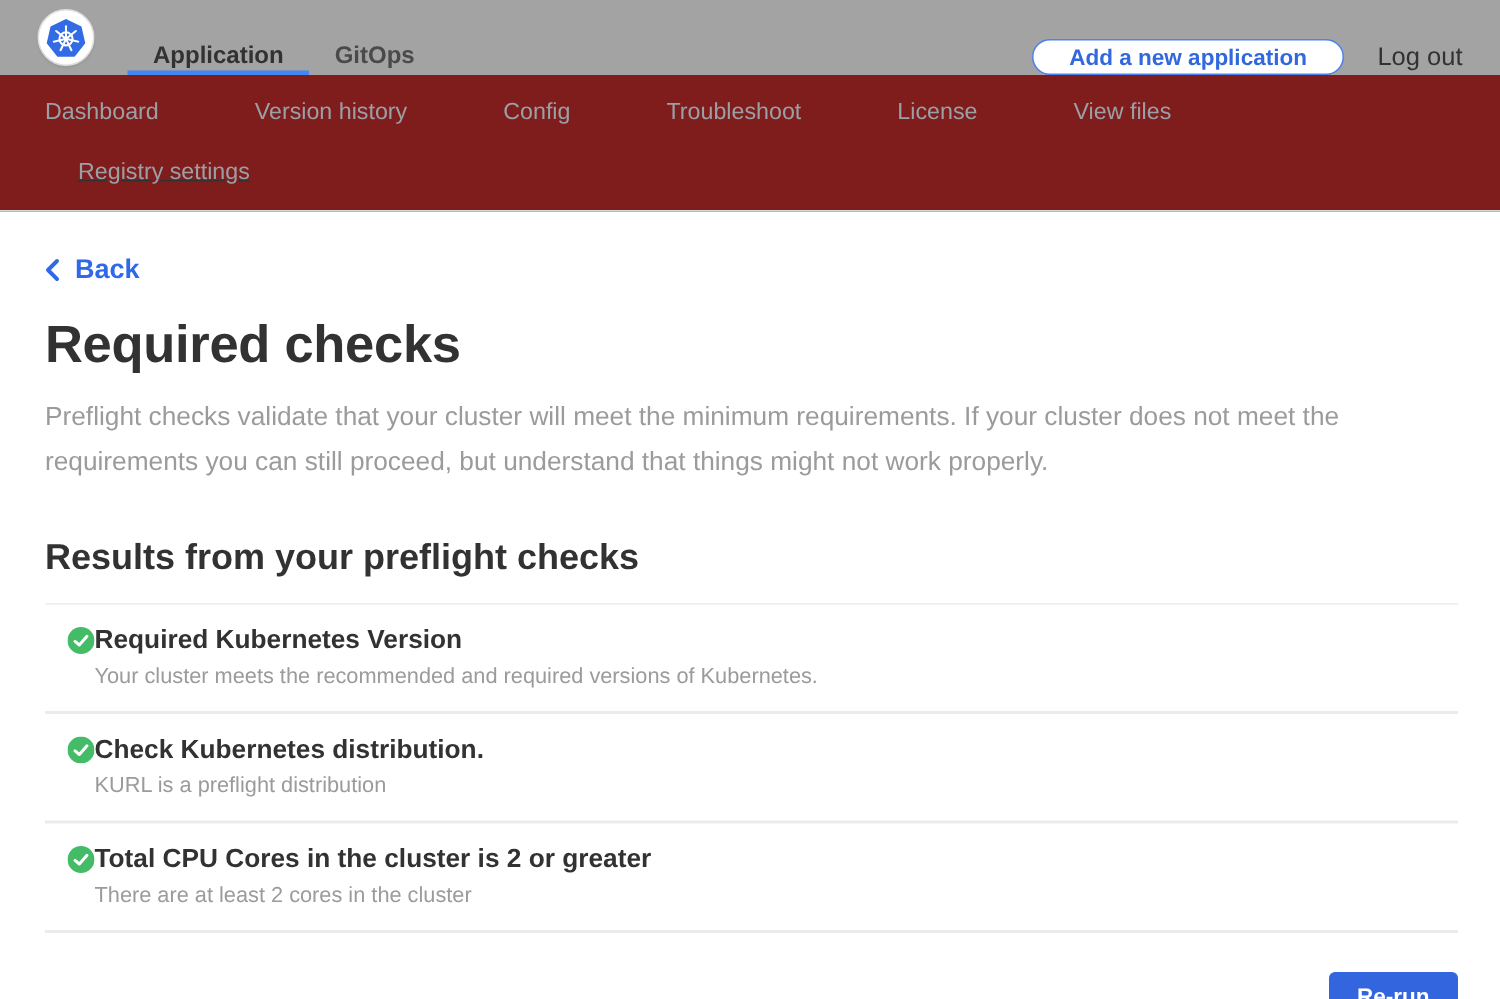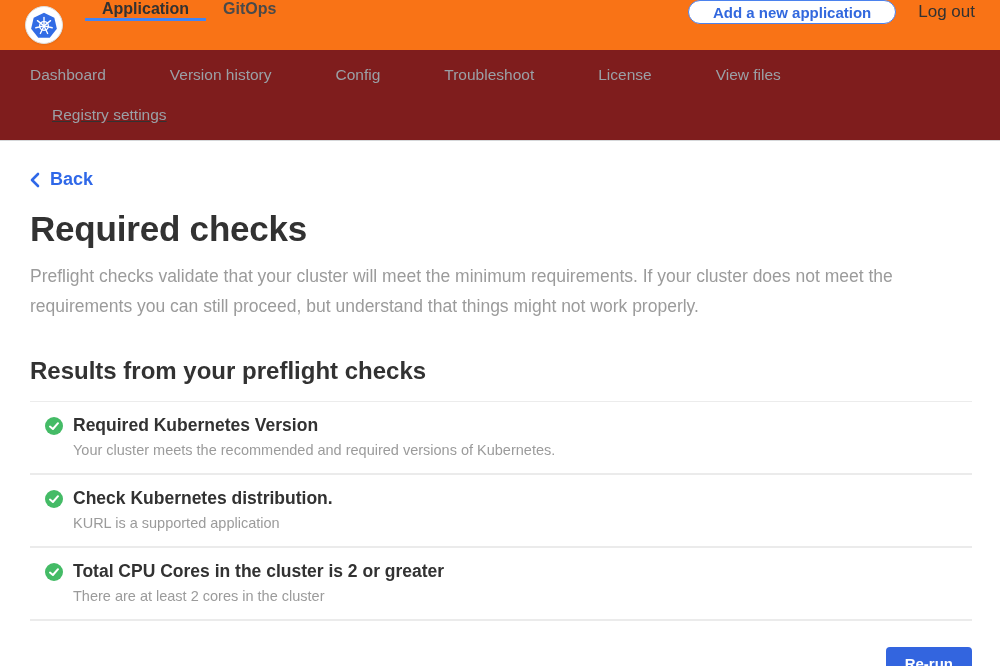--- a/index.html
+++ b/index.html
@@ -8,22 +8,22 @@
     background: #ffffff;
     font-family: "Liberation Sans", "DejaVu Sans", sans-serif;
     color: #323232;
     overflow: hidden;
   }
 
   
   .header {
     height: 50px;
     display: flex;
-    align-items: flex-start;
-    background: #f97316;
+    align-items: flex-end;
+    background: #a3a3a3;
     padding-left: 25px;
   }
   .logo-wrap {
     align-self: center;
     width: 38px; height: 38px;
     border-radius: 50%;
     background: #fff;
     border: 1px solid #dedede;
     box-shadow: 0 1px 2px rgba(0,0,0,.08);
     display: flex; align-items: center; justify-content: center;
@@ -112,21 +112,21 @@
     border-top: 1px solid #ececec;
   }
 
   .check-row {
     display: flex;
     align-items: flex-start;
     padding: 13px 0 14px 15px;
     border-bottom: 2px solid #ebebeb;
   }
   .check-icon { flex: 0 0 auto; margin-top: 2px; }
-  .check-texts { margin-left: 10px; }
+  .check-texts { }
   .check-title {
     font-size: 17.5px;
     font-weight: 700;
     color: #323232;
     line-height: 20px;
   }
   .check-msg {
     margin-top: 7px;
     font-size: 14.5px;
     color: #9b9b9b;
@@ -232,21 +232,21 @@
 
     <div class="check-row">
       <span class="check-icon">
         <svg viewBox="0 0 18 18" width="18" height="18" aria-hidden="true">
           <circle cx="9" cy="9" r="9" fill="#44bb66"></circle>
           <polyline points="5,9.6 7.9,12 13,6.2" fill="none" stroke="#ffffff" stroke-width="2" stroke-linecap="round" stroke-linejoin="round"></polyline>
         </svg>
       </span>
       <div class="check-texts">
         <div class="check-title">Check Kubernetes distribution.</div>
-        <div class="check-msg">KURL is a supported application</div>
+        <div class="check-msg">KURL is a preflight distribution</div>
       </div>
     </div>
 
     <div class="check-row">
       <span class="check-icon">
         <svg viewBox="0 0 18 18" width="18" height="18" aria-hidden="true">
           <circle cx="9" cy="9" r="9" fill="#44bb66"></circle>
           <polyline points="5,9.6 7.9,12 13,6.2" fill="none" stroke="#ffffff" stroke-width="2" stroke-linecap="round" stroke-linejoin="round"></polyline>
         </svg>
       </span>

